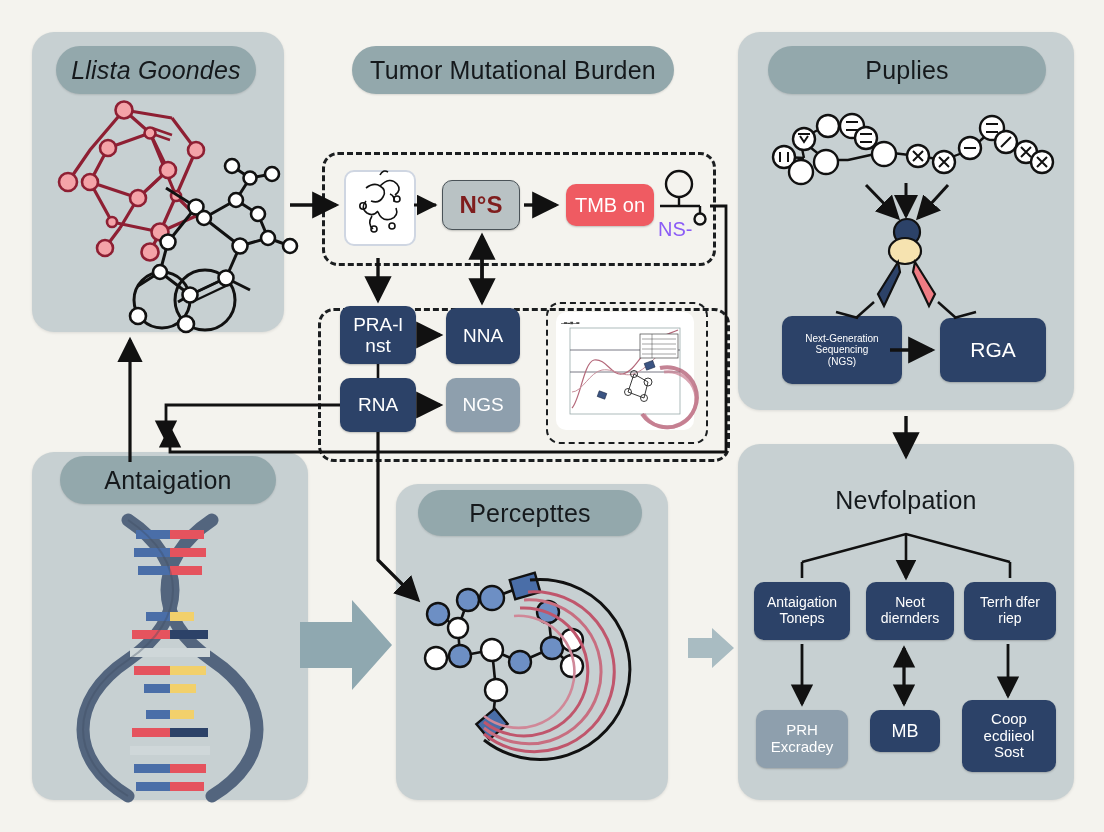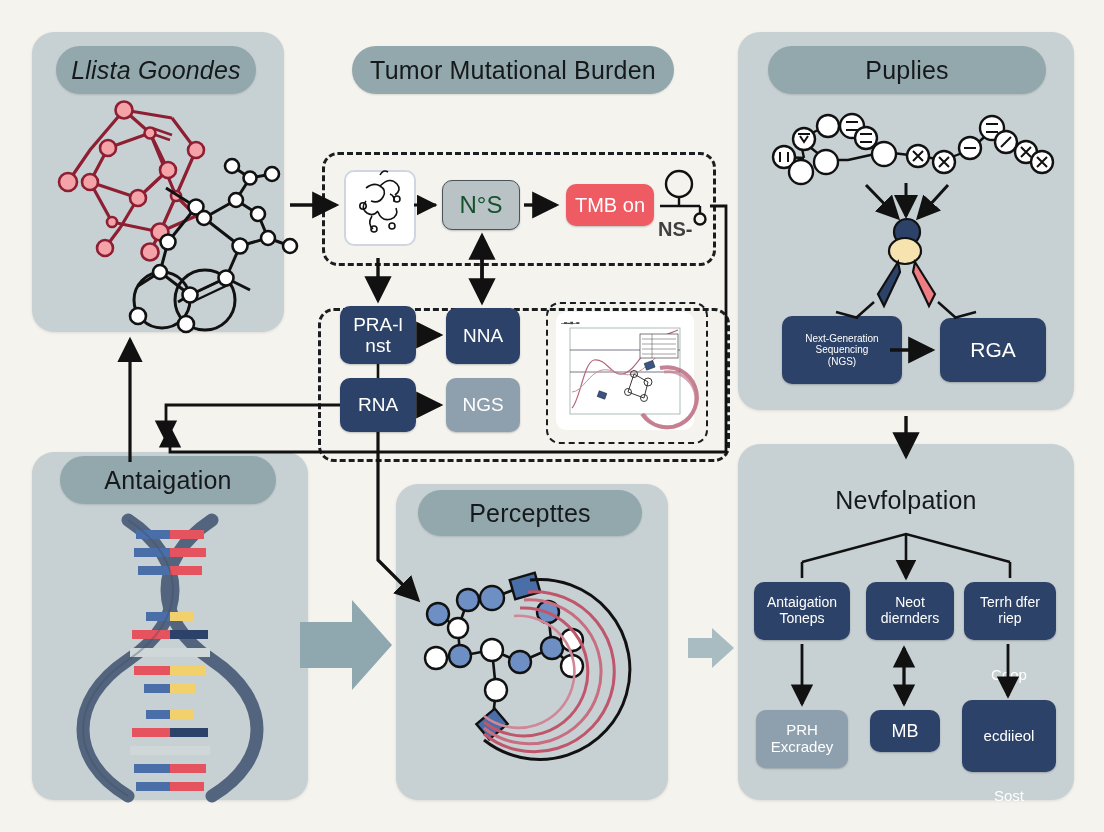--- a/index.html
+++ b/index.html
@@ -36,35 +36,35 @@
     text-align:center;
     color:#ffffff;
     font-size:19px;
     line-height:1.12;
     box-shadow:0 1px 2px rgba(0,0,0,.22);
     padding:2px 4px;
     box-sizing:border-box;
   }
   .nodebox.navy{background:#2c4268;}
   .nodebox.slate{background:#8e9fad;}
-  .nodebox.grey{background:#b9c2c4;color:#14532d;border:1.5px solid #4a5358;}
+  .nodebox.grey{background:#b9c2c4;color:#7f1d1d;border:1.5px solid #4a5358;font-weight:bold;}
   .nodebox.red{background:#ef5b62;color:#ffffff;}
   .dashbox{
     position:absolute;
     border:3px dashed #1b1e20;
     border-radius:16px;
     background:transparent;
   }
   .dashbox.thin{border-width:2.5px;}
   .whitecard{
     position:absolute;background:#ffffff;border-radius:10px;
     border:2px solid #cfd6e2;
   }
   svg{position:absolute;left:0;top:0;pointer-events:none;}
-  .lbl{position:absolute;font-size:19px;color:#404040;font-weight:bold;}
+  .lbl{position:absolute;font-size:19px;color:#8b5cf6;}
 </style>
 </head>
 <body>
 
 <div id="stage">
 
   <div class="panel" style="left:32px;top:32px;width:252px;height:300px;"></div>
   <div class="panel" style="left:738px;top:32px;width:336px;height:378px;"></div>
   <div class="panel" style="left:32px;top:452px;width:276px;height:348px;"></div>
   <div class="panel" style="left:396px;top:484px;width:272px;height:316px;"></div>
@@ -130,21 +130,21 @@
     <span>riep</span>
   </div>
 
   <div class="nodebox slate" style="left:756px;top:710px;width:92px;height:58px;flex-direction:column;font-size:15px;">
     <span>PRH</span>
     <span>Excradey</span>
   </div>
 
   <div class="nodebox navy" style="left:870px;top:710px;width:70px;height:42px;font-size:18px;">MB</div>
 
-  <div class="nodebox navy" style="left:962px;top:700px;width:94px;height:72px;flex-direction:column;font-size:15px;gap:44px;">
+  <div class="nodebox navy" style="left:962px;top:700px;width:94px;height:72px;flex-direction:column;font-size:15px;">
     <span>Coop</span>
     <span>ecdiieol</span>
     <span>Sost</span>
   </div>
 
   <svg width="1104" height="832">
     <defs>
       <marker id="ah" markerWidth="9" markerHeight="9" refX="7" refY="4" orient="auto">
         <path d="M0,0 L8,4 L0,8 z" fill="#111"></path>
       </marker>

